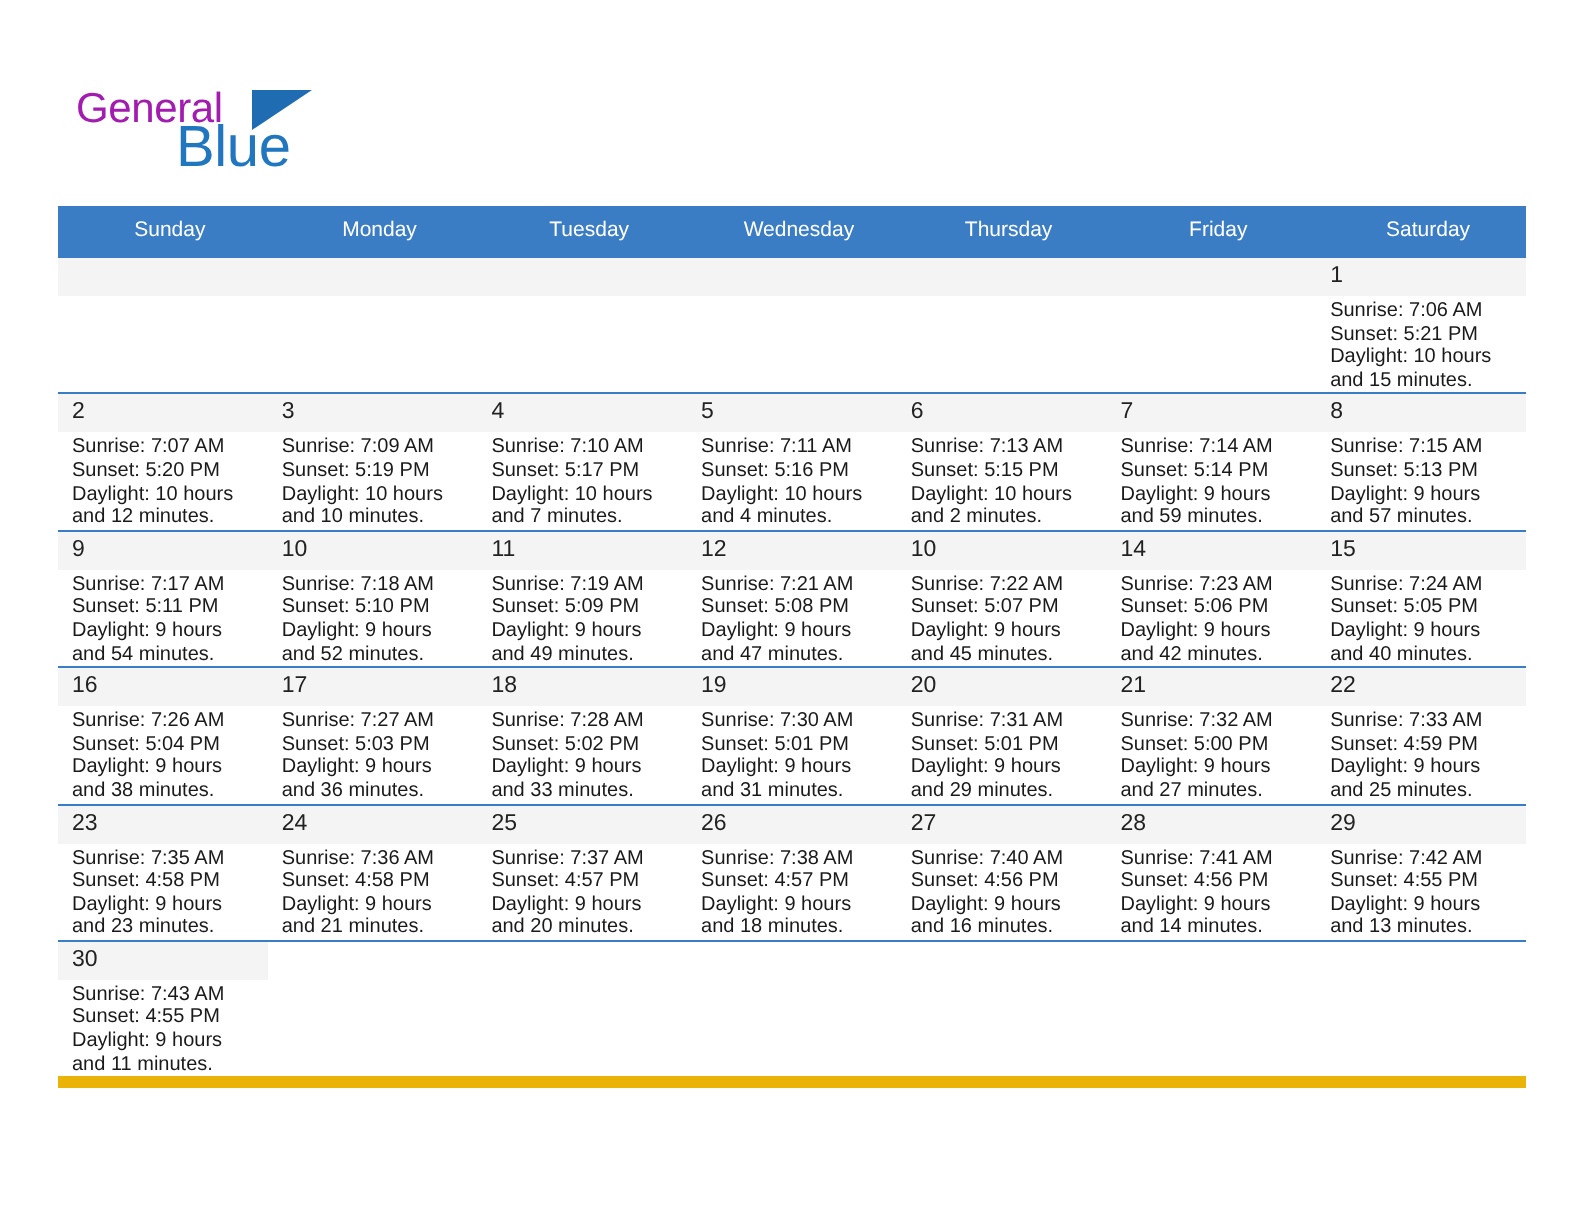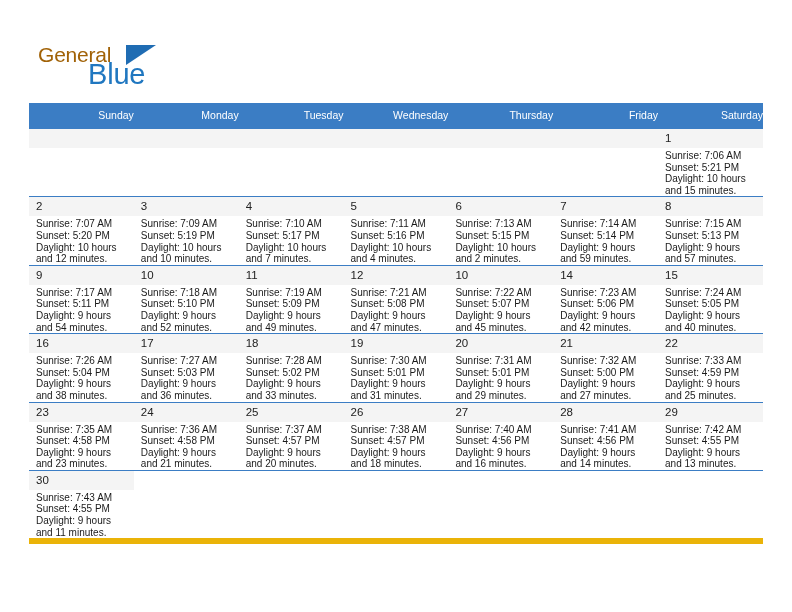--- a/index.html
+++ b/index.html
@@ -35,21 +35,21 @@
     top: 44px;
     width: 120px;
     height: 46px;
   }
   .brand-general {
     position: absolute;
     left: 0;
     top: 0;
     font-size: 21px;
     line-height: 22px;
-    color: #a16207;
+    color: #a21caf;
     letter-spacing: -0.2px;
     font-family: "Liberation Sans", sans-serif;
   }
   .brand-blue {
     position: absolute;
     left: 50px;
     top: 19px;
     font-size: 29px;
     line-height: 22px;
     color: #2077c0;
@@ -95,21 +95,21 @@
     top: 103px;
     width: 734px;
     border-collapse: collapse;
     table-layout: fixed;
   }
   .calendar th {
     background: #3b7dc4;
     color: #ffffff;
     font-size: 10.5px;
     font-weight: normal;
-    text-align: right;
+    text-align: center;
     padding: 6px 0 7px 7px;
     height: 12px;
     font-family: "Liberation Sans", sans-serif;
   }
   .calendar td {
     vertical-align: top;
     padding: 0;
     border-top: 1px solid #3b7dc4;
     height: 62px;
     background: #ffffff;

